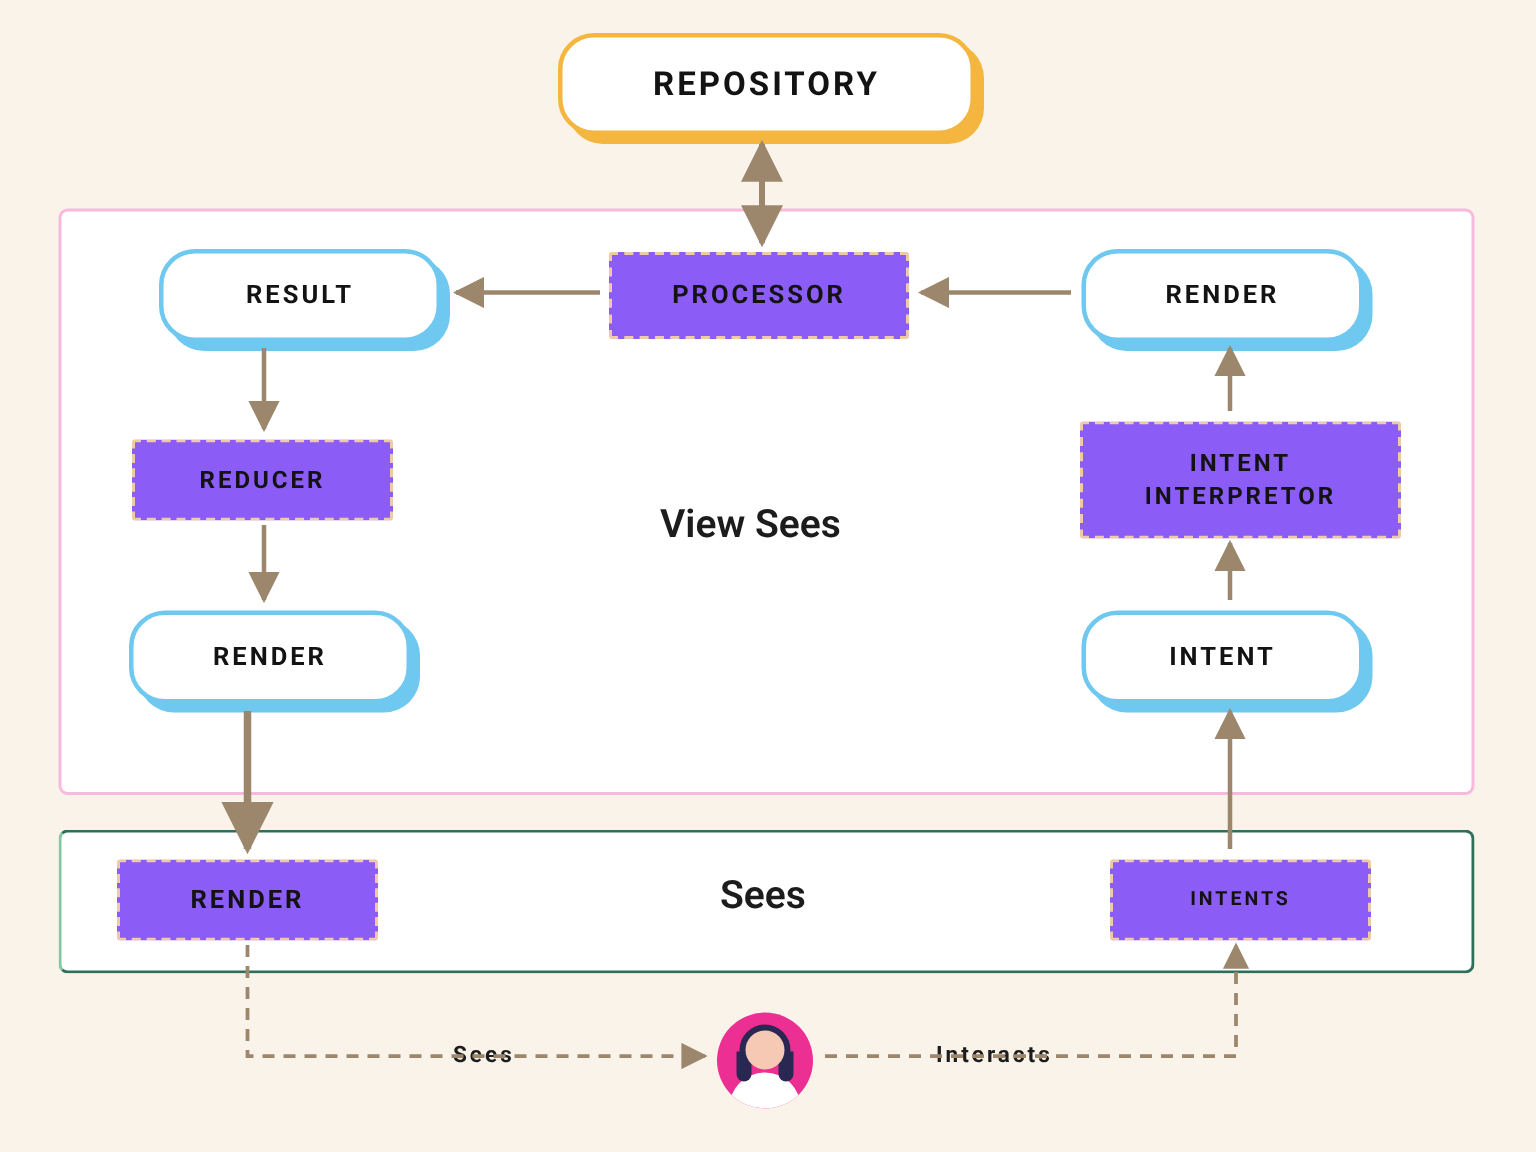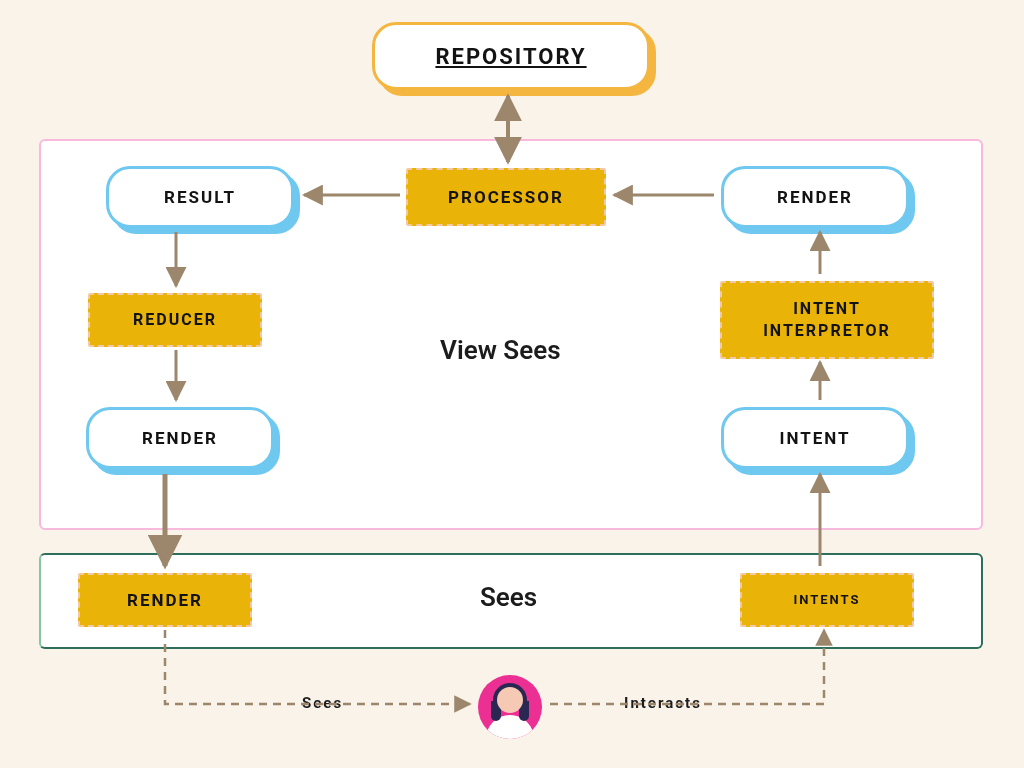--- a/index.html
+++ b/index.html
@@ -33,21 +33,21 @@
     border: 3px solid #f4b63f;
     box-shadow: 6px 6px 0 0 #f4b63f;
   }
   .node-solid.blue {
     border: 3px solid #6fc8ef;
     box-shadow: 6px 6px 0 0 #6fc8ef;
   }
   
   .node-dashed {
     position: absolute;
-    background: #eab308;
+    background: #8b5cf6;
     border: 2px dashed #f0c9a8;
     border-radius: 2px;
     display: flex;
     align-items: center;
     justify-content: center;
     text-align: center;
     font-weight: 700;
     letter-spacing: 2px;
     color: #131313;
     line-height: 1.35;
@@ -137,21 +137,21 @@
   }
 </style>
 </head>
 <body>
 
 <div class="stage">
 
   <div class="panel pink" style="left:39px; top:139px; width:940px; height:387px;"></div>
   <div class="panel green" style="left:39px; top:553px; width:940px; height:92px;"></div>
 
-  <div class="node-solid orange" style="left:372px; top:22px; width:272px; height:62px; font-size:22px;text-decoration:underline;">
+  <div class="node-solid orange" style="left:372px; top:22px; width:272px; height:62px; font-size:22px;">
     <span>REPOSITORY</span>
   </div>
 
   <div class="node-solid blue" style="left:106px; top:166px; width:182px; height:56px; font-size:17px;text-align:center;">
     <span>RESULT</span>
   </div>
   <div class="node-dashed" style="left:406px; top:168px; width:196px; height:54px; font-size:17px;">
     <span>PROCESSOR</span>
   </div>
   <div class="node-solid blue" style="left:721px; top:166px; width:182px; height:56px; font-size:17px;">

